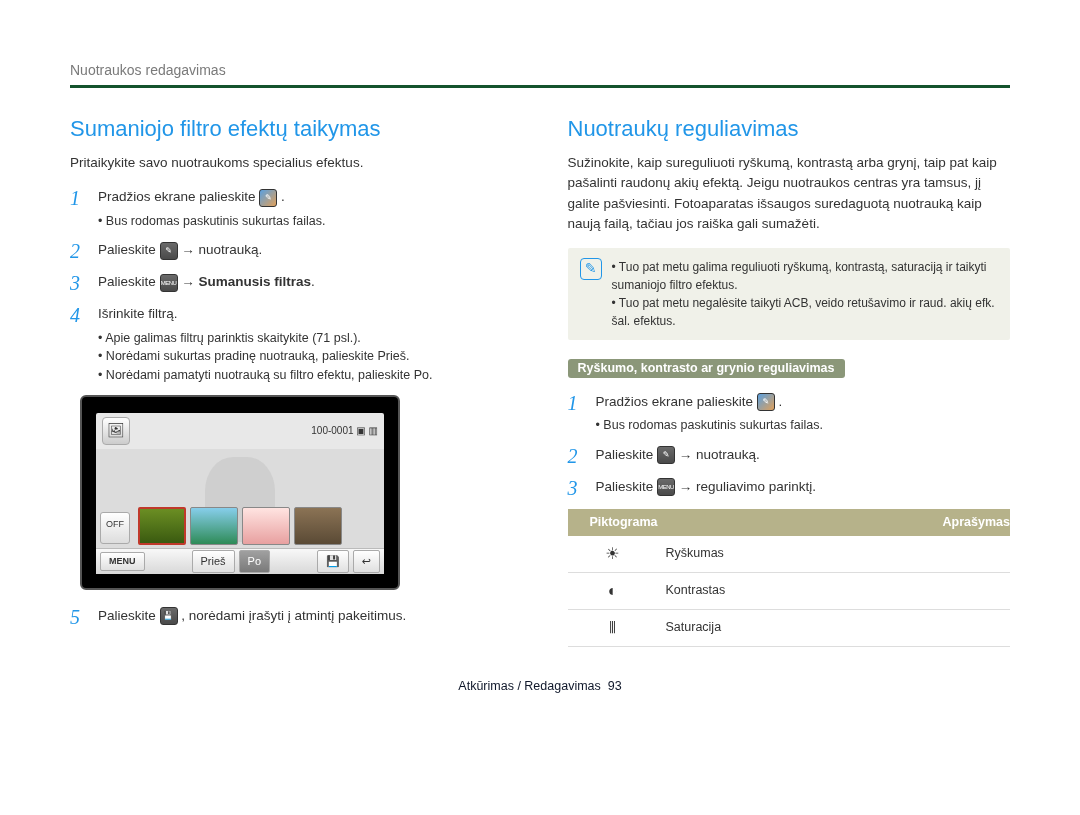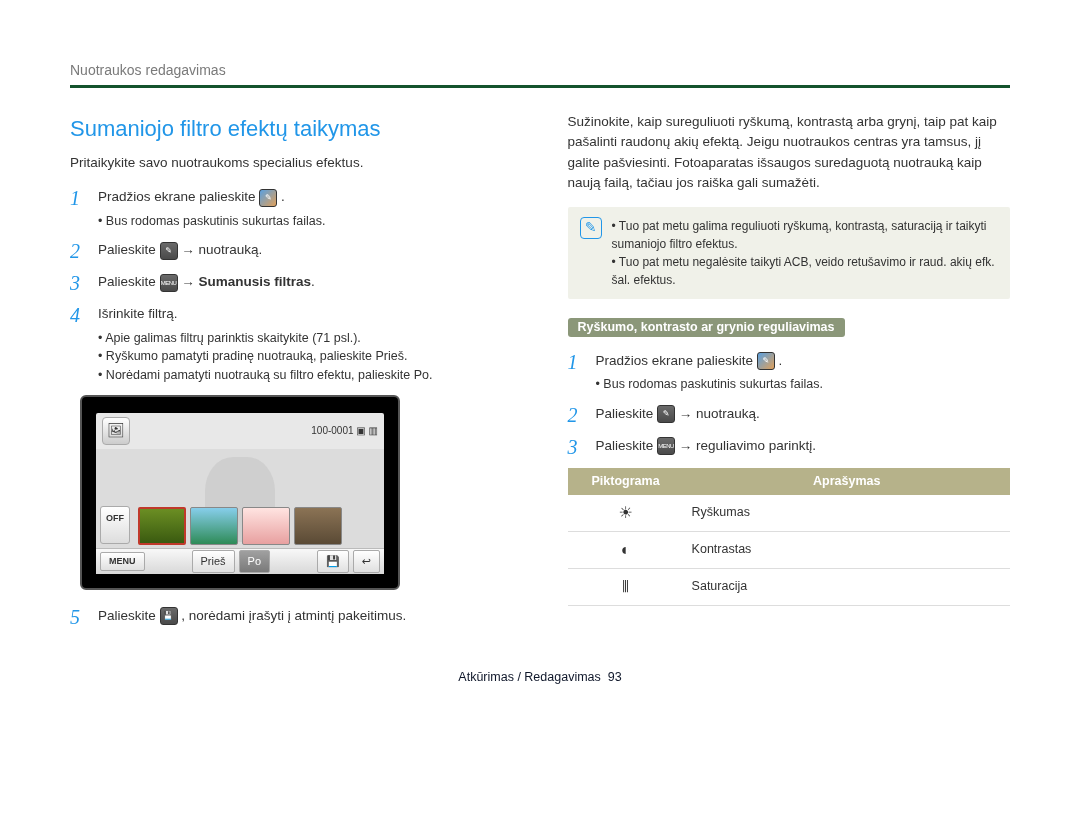--- a/index.html
+++ b/index.html
@@ -105,22 +105,22 @@
     margin-bottom: 14px;
   }
   table.desc-table {
     width: 100%;
     border-collapse: collapse;
     font-size: 12.5px;
   }
   table.desc-table th {
     background: #b6b28a;
     color: #fff;
-    text-align: center;
-    padding: 4px 24px;
+    text-align: right;
+    padding: 4px 0;
     font-weight: bold;
   }
   table.desc-table td {
     padding: 6px 8px;
     border-bottom: 1px solid #ddd;
   }
   table.desc-table td.icon-cell { text-align: center; width: 90px; font-size: 16px; }
   .screenshot {
     width: 320px;
     height: 195px;
@@ -164,26 +164,26 @@
     left: 50%; top: 8%;
     transform: translateX(-50%);
     width: 70px; height: 85px;
     background: #c7c7c7;
     border-radius: 40% 40% 10% 10%;
     opacity: 0.6;
   }
   .ss-off {
     position: absolute;
     left: 4px; bottom: 4px;
-    width: 30px; height: 38px;
+    width: 30px; height: 32px;
     background: linear-gradient(#fff,#ddd);
     border: 1px solid #aaa;
     border-radius: 3px;
     font-size: 9px;
-    font-weight: bold;
+    font-weight: normal;
     text-align: center;
     line-height: 22px;
   }
   .ss-thumbs {
     position: absolute;
     left: 42px; bottom: 3px;
     display: flex; gap: 4px;
   }
   .ss-thumb {
     width: 48px; height: 38px;
@@ -254,21 +254,21 @@
           <span class="icon-sq" style="font-size:6px;letter-spacing:-0.5px">MENU</span>
           <span class="bold"> → Sumanusis filtras</span><span>.</span>
         </div>
       </li>
       <li>
         <span class="step-num">4</span>
         <div class="step-body">
           <span>Išrinkite filtrą.</span>
           <ul class="sub-bullets">
             <li>Apie galimas filtrų parinktis skaitykite (71 psl.).</li>
-            <li>Ryškumo pamatyti pradinę nuotrauką, palieskite Prieš.</li>
+            <li>Norėdami sukurtas pradinę nuotrauką, palieskite Prieš.</li>
             <li>Norėdami pamatyti nuotrauką su filtro efektu, palieskite Po.</li>
           </ul>
         </div>
       </li>
     </ol>
 
     <div class="screenshot">
       <div class="ss-inner">
         <div class="ss-top">
           <div class="ss-tl">🖼</div>
@@ -305,20 +305,21 @@
         <div class="step-body">
           <span>Palieskite </span>
           <span class="icon-sq">💾</span>
           <span>, norėdami įrašyti į atmintį pakeitimus.</span>
         </div>
       </li>
     </ol>
   </div>
 
   <div class="col">
+    <h2 class="section-title">Nuotraukų reguliavimas</h2>
     <p class="intro">Sužinokite, kaip sureguliuoti ryškumą, kontrastą arba grynį, taip pat kaip pašalinti raudonų akių efektą. Jeigu nuotraukos centras yra tamsus, jį galite pašviesinti. Fotoaparatas išsaugos suredaguotą nuotrauką kaip naują failą, tačiau jos raiška gali sumažėti.</p>
 
     <div class="note-box">
       <div class="note-icon">✎</div>
       <ul>
         <li>Tuo pat metu galima reguliuoti ryškumą, kontrastą, saturaciją ir taikyti sumaniojo filtro efektus.</li>
         <li>Tuo pat metu negalėsite taikyti ACB, veido retušavimo ir raud. akių efk. šal. efektus.</li>
       </ul>
     </div>
 

